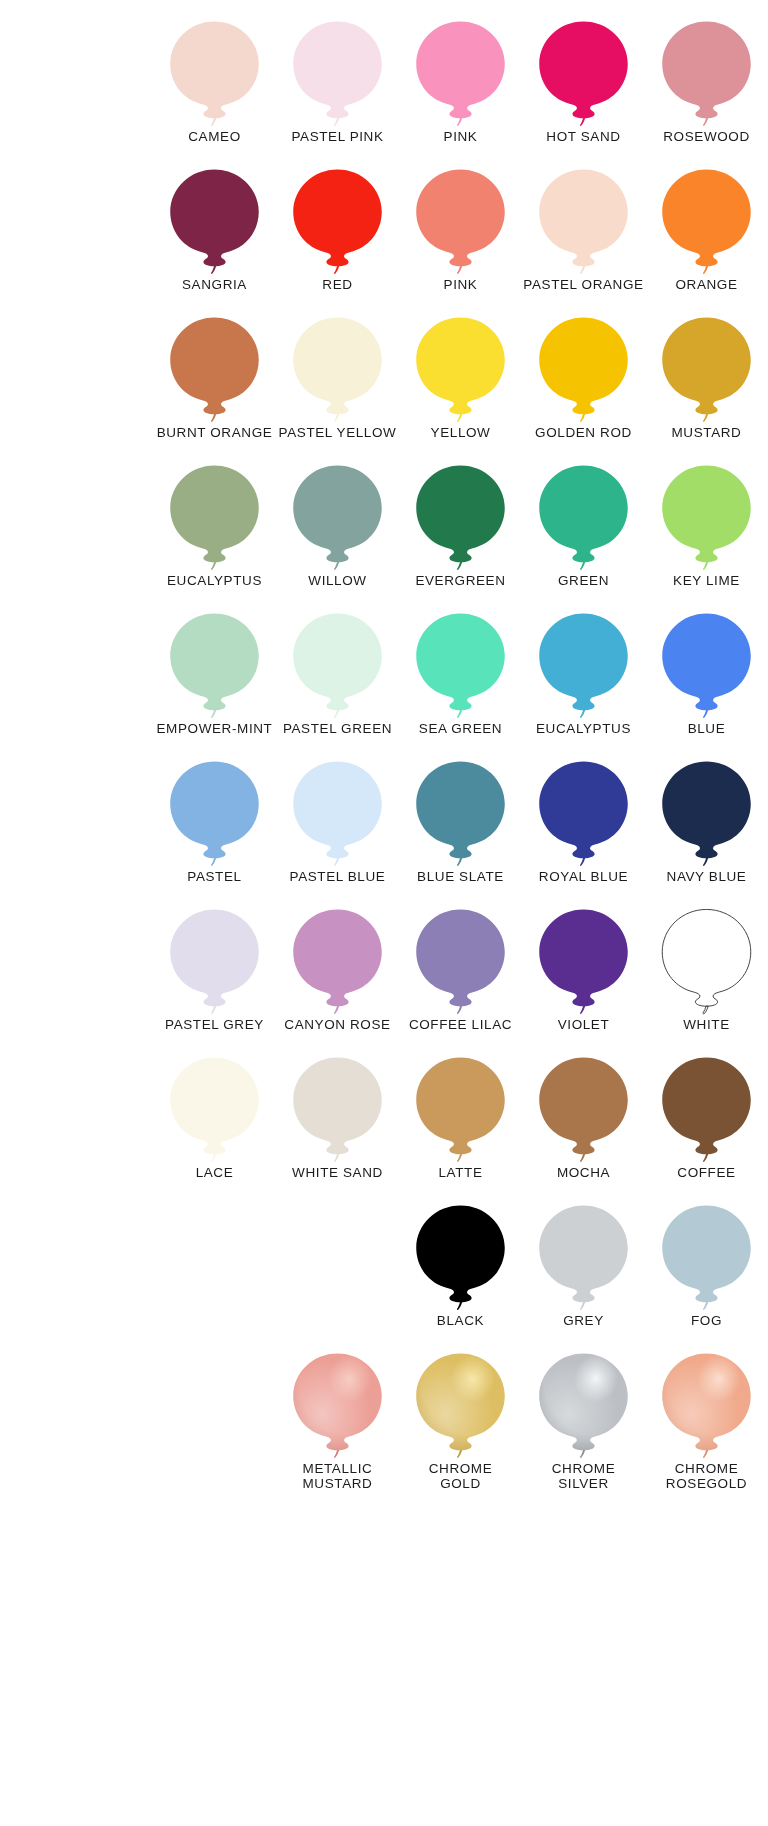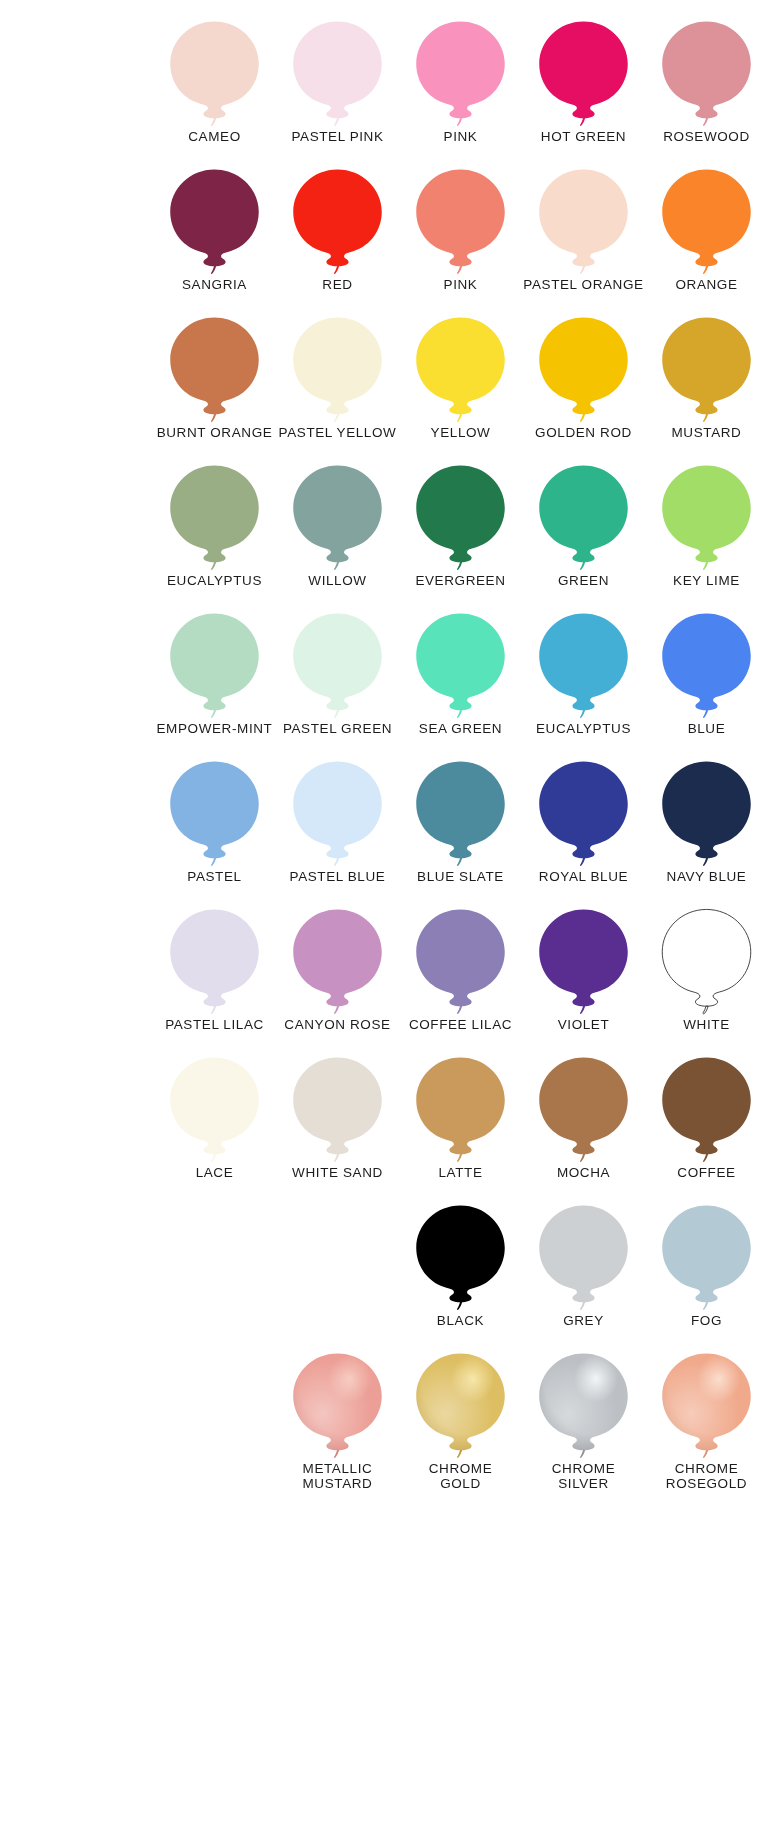--- a/index.html
+++ b/index.html
@@ -94,21 +94,21 @@
         </div>
         <div class="label">PINK</div>
       </div>
       <div class="cell">
         <div class="balloon-wrap">
           <svg viewBox="0 0 121 128" preserveAspectRatio="xMidYMid meet">
             <path d="M60.5 4 C31.9 4 9 26.1 9 53.3 C9 74.6 22.0 92.6 41.4 98.9 C46.5 100.5 50.6 101.0 52.3 103.4 C53.6 105.2 52.4 106.9 50.6 108.0 C48.9 109.0 47.6 110.1 47.6 111.6 C47.6 114.4 52.8 116.6 60.5 116.6 C68.2 116.6 73.4 114.4 73.4 111.6 C73.4 110.1 72.1 109.0 70.4 108.0 C68.6 106.9 67.4 105.2 68.7 103.4 C70.4 101.0 74.5 100.5 79.6 98.9 C99.0 92.6 112 74.6 112 53.3 C112 26.1 89.1 4 60.5 4 Z" fill="#e50e62"></path>
             <path d="M60.0 116.4 C59.2 119.4 58.2 121.8 56.6 124.2 C55.9 125.2 57.2 126.1 58.1 125.1 C60.2 122.6 61.6 119.7 62.4 116.5 Z" fill="#e50e62"></path>
           </svg>
         </div>
-        <div class="label">HOT GREEN</div>
+        <div class="label">HOT SAND</div>
       </div>
       <div class="cell">
         <div class="balloon-wrap">
           <svg viewBox="0 0 121 128" preserveAspectRatio="xMidYMid meet">
             <path d="M60.5 4 C31.9 4 9 26.1 9 53.3 C9 74.6 22.0 92.6 41.4 98.9 C46.5 100.5 50.6 101.0 52.3 103.4 C53.6 105.2 52.4 106.9 50.6 108.0 C48.9 109.0 47.6 110.1 47.6 111.6 C47.6 114.4 52.8 116.6 60.5 116.6 C68.2 116.6 73.4 114.4 73.4 111.6 C73.4 110.1 72.1 109.0 70.4 108.0 C68.6 106.9 67.4 105.2 68.7 103.4 C70.4 101.0 74.5 100.5 79.6 98.9 C99.0 92.6 112 74.6 112 53.3 C112 26.1 89.1 4 60.5 4 Z" fill="#dd9199"></path>
             <path d="M60.0 116.4 C59.2 119.4 58.2 121.8 56.6 124.2 C55.9 125.2 57.2 126.1 58.1 125.1 C60.2 122.6 61.6 119.7 62.4 116.5 Z" fill="#dd9199"></path>
           </svg>
         </div>
         <div class="label">ROSEWOOD</div>
       </div>
@@ -355,21 +355,21 @@
     </div>
     <div class="row-gap"></div>
     <div class="row">
       <div class="cell">
         <div class="balloon-wrap">
           <svg viewBox="0 0 121 128" preserveAspectRatio="xMidYMid meet">
             <path d="M60.5 4 C31.9 4 9 26.1 9 53.3 C9 74.6 22.0 92.6 41.4 98.9 C46.5 100.5 50.6 101.0 52.3 103.4 C53.6 105.2 52.4 106.9 50.6 108.0 C48.9 109.0 47.6 110.1 47.6 111.6 C47.6 114.4 52.8 116.6 60.5 116.6 C68.2 116.6 73.4 114.4 73.4 111.6 C73.4 110.1 72.1 109.0 70.4 108.0 C68.6 106.9 67.4 105.2 68.7 103.4 C70.4 101.0 74.5 100.5 79.6 98.9 C99.0 92.6 112 74.6 112 53.3 C112 26.1 89.1 4 60.5 4 Z" fill="#e2ddec"></path>
             <path d="M60.0 116.4 C59.2 119.4 58.2 121.8 56.6 124.2 C55.9 125.2 57.2 126.1 58.1 125.1 C60.2 122.6 61.6 119.7 62.4 116.5 Z" fill="#e2ddec"></path>
           </svg>
         </div>
-        <div class="label">PASTEL LILAC</div>
+        <div class="label">PASTEL GREY</div>
       </div>
       <div class="cell">
         <div class="balloon-wrap">
           <svg viewBox="0 0 121 128" preserveAspectRatio="xMidYMid meet">
             <path d="M60.5 4 C31.9 4 9 26.1 9 53.3 C9 74.6 22.0 92.6 41.4 98.9 C46.5 100.5 50.6 101.0 52.3 103.4 C53.6 105.2 52.4 106.9 50.6 108.0 C48.9 109.0 47.6 110.1 47.6 111.6 C47.6 114.4 52.8 116.6 60.5 116.6 C68.2 116.6 73.4 114.4 73.4 111.6 C73.4 110.1 72.1 109.0 70.4 108.0 C68.6 106.9 67.4 105.2 68.7 103.4 C70.4 101.0 74.5 100.5 79.6 98.9 C99.0 92.6 112 74.6 112 53.3 C112 26.1 89.1 4 60.5 4 Z" fill="#c791c2"></path>
             <path d="M60.0 116.4 C59.2 119.4 58.2 121.8 56.6 124.2 C55.9 125.2 57.2 126.1 58.1 125.1 C60.2 122.6 61.6 119.7 62.4 116.5 Z" fill="#c791c2"></path>
           </svg>
         </div>
         <div class="label">CANYON ROSE</div>
       </div>

